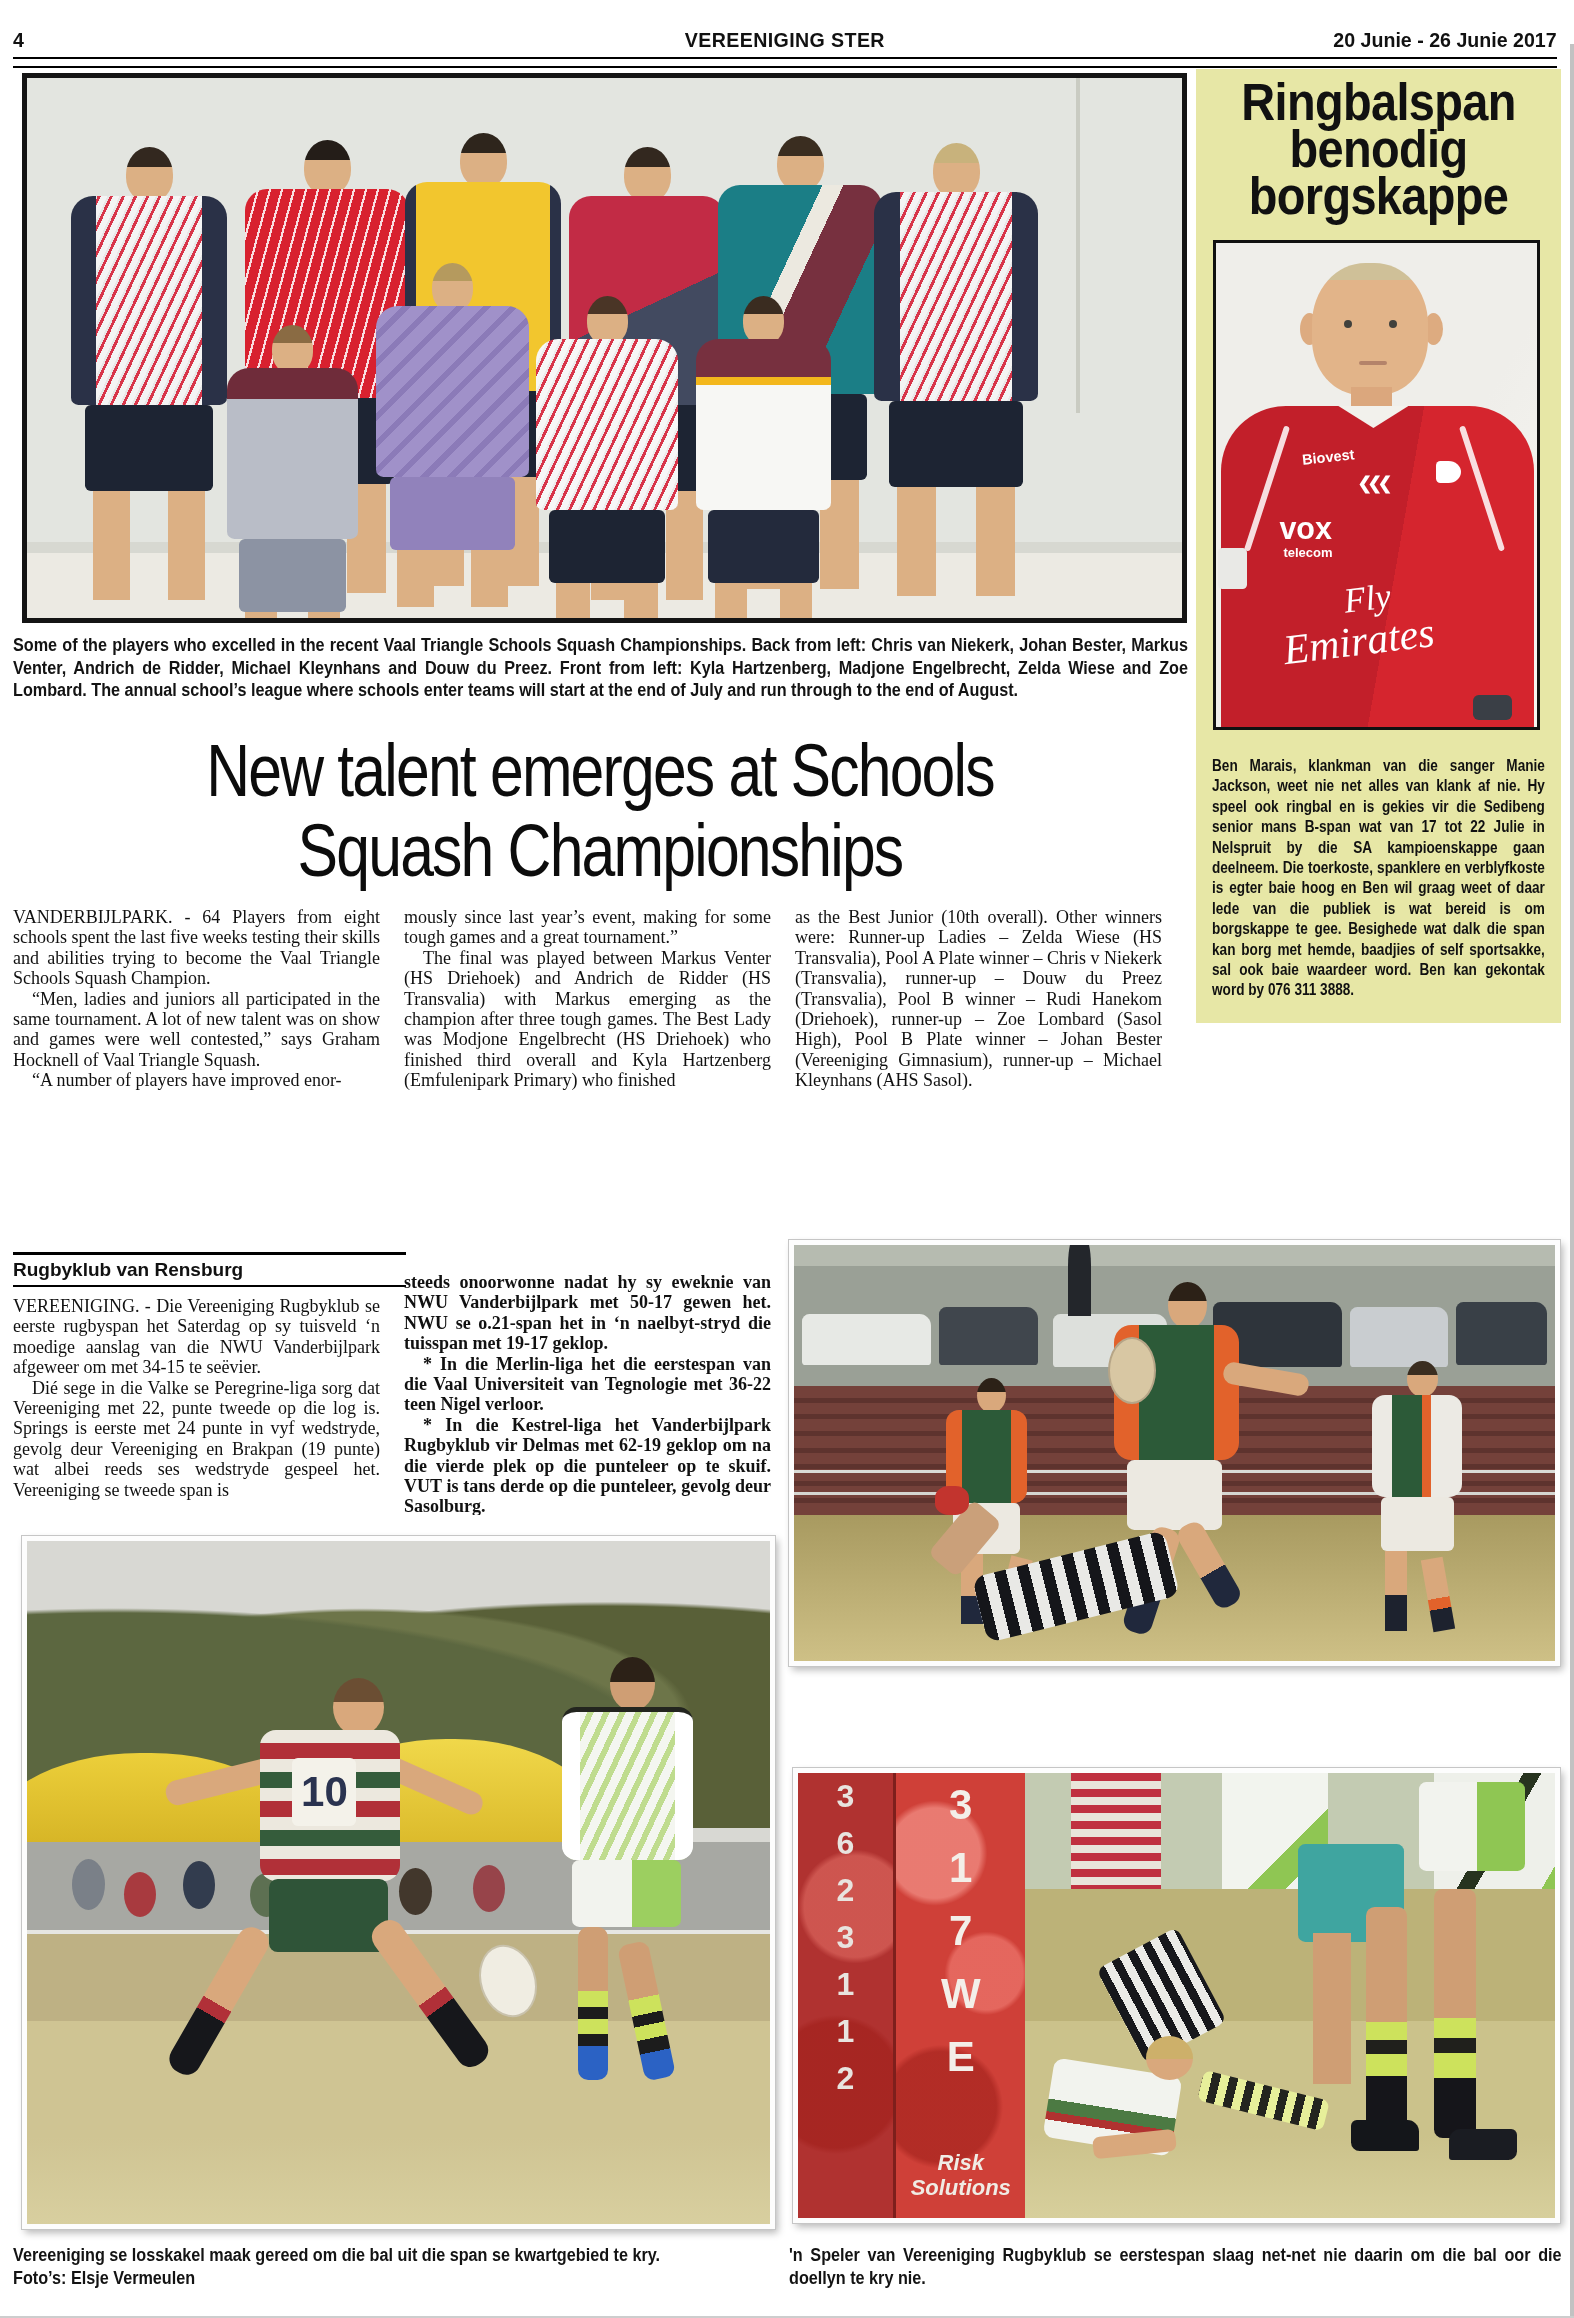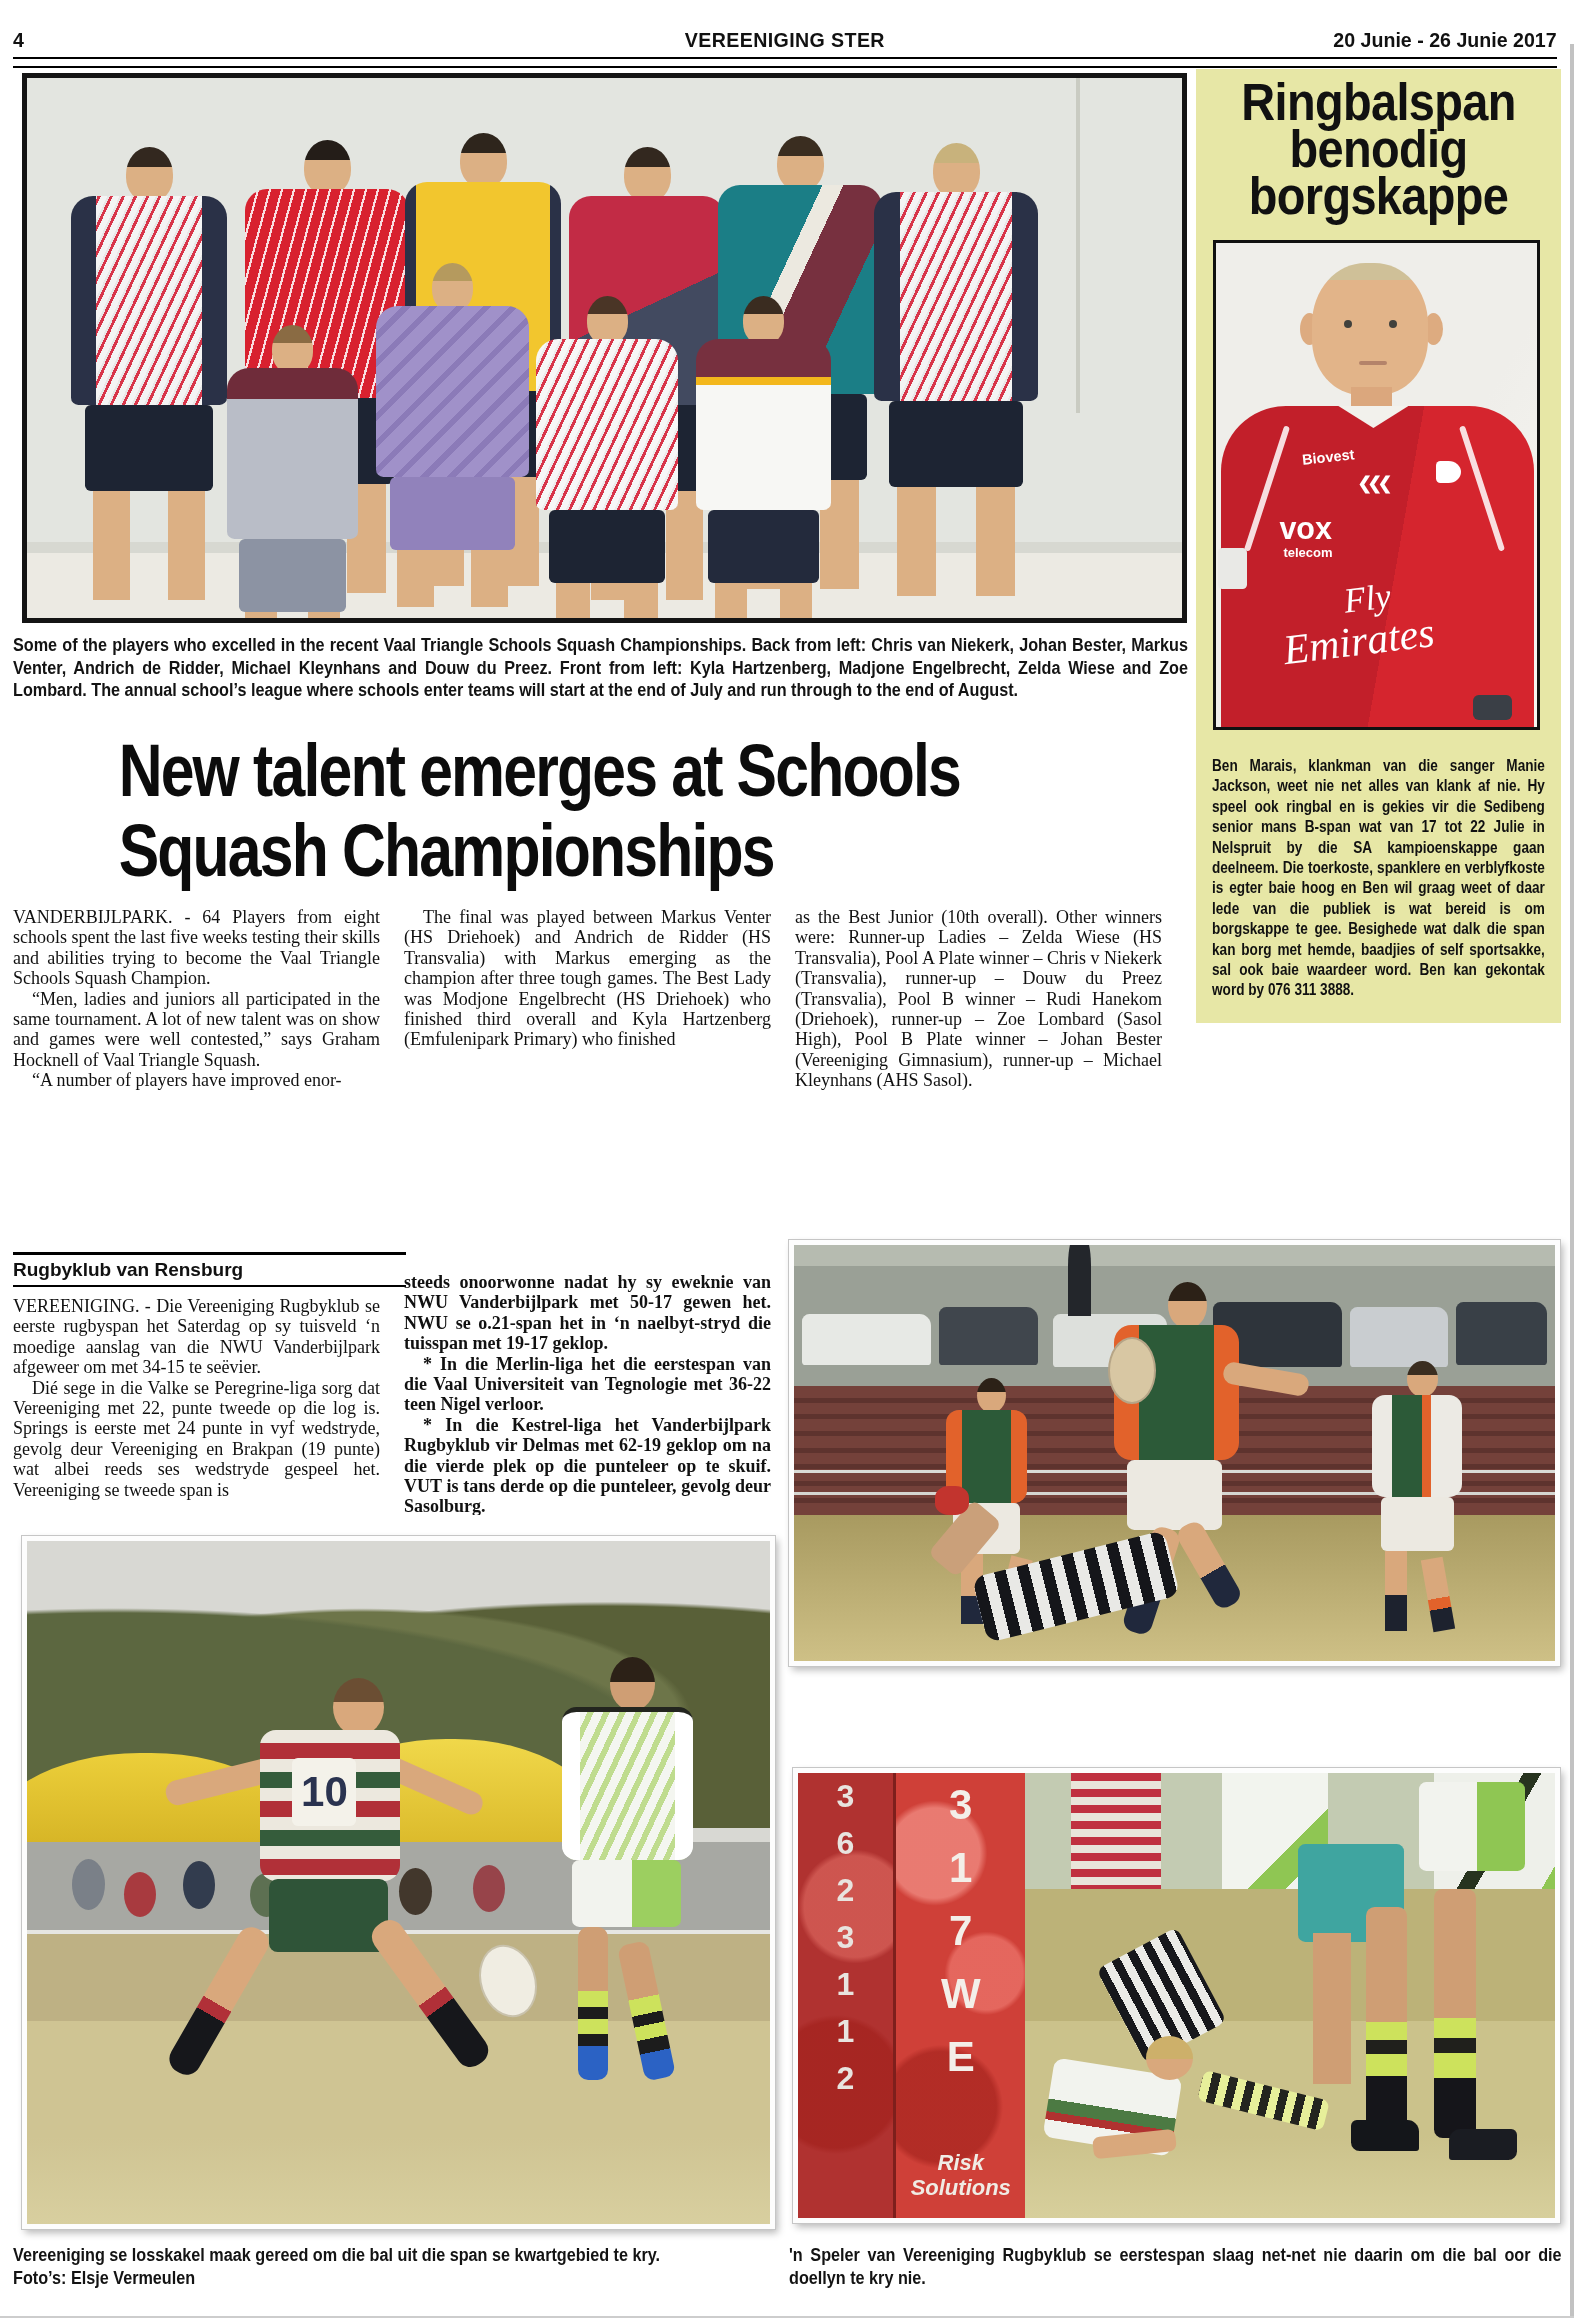--- a/index.html
+++ b/index.html
@@ -9,21 +9,21 @@
   .mast .pn{position:absolute;left:0;top:0;}
   .mast .mh{position:absolute;left:0;right:0;text-align:center;letter-spacing:0.4px;}
   .mast .dt{position:absolute;right:0;top:0;}
   .rule2{position:absolute;left:13px;right:17.4px;top:57px;height:6.5px;border-top:2.2px solid #000;border-bottom:2.9px solid #000;}
   
   .blackframe{position:absolute;border:5.1px solid #141414;overflow:hidden;background:#e7e8e3;}
   .whiteframe{position:absolute;border:5.8px solid #fdfdfd;outline:0.7px solid #c6c6c6;box-shadow:2.9px 3.6px 7.3px rgba(0,0,0,.28);overflow:hidden;background:#cfc6a0;}
   
   .cap{position:absolute;font-weight:bold;font-size:18px;line-height:22.5px;text-align:justify;color:#131313;}
   .capcond{transform:scaleX(.9);transform-origin:0 0;width:111.2%;}
-  .headline{position:absolute;font-weight:bold;color:#0c0c0c;}
+  .headline{position:absolute;text-align:center;font-weight:normal;color:#0c0c0c;}
   .headcond{transform:scaleX(.82);transform-origin:center top;}
   .sq-head{font-size:74px;line-height:80px;letter-spacing:-2.2px;}
   .banner{position:absolute;left:13px;top:1139px;width:1548px;height:102px;background:#000;display:flex;align-items:center;justify-content:center;overflow:hidden;}
   .banner .bt{white-space:nowrap;color:#fff;font-weight:bold;font-size:109px;letter-spacing:-3.6px;transform:scaleX(.73);}
   .serifcol{position:absolute;font-family:"Liberation Serif",serif;font-size:18px;line-height:20.4px;text-align:justify;overflow:hidden;}
   .serifcol p{margin:0;}
   .serifcol p.ind{text-indent:19px;}
   .byline{position:absolute;left:13px;top:1252px;width:393px;border-top:3.6px solid #000;border-bottom:2.2px solid #000;}
   .byline .bn{font-weight:bold;font-size:19px;padding:3.6px 0 4.4px;}
   .sidebar{position:absolute;left:1196px;top:69px;width:365px;height:954px;background:#e7e7a6;}
@@ -186,20 +186,21 @@
       <div>Squash Championships</div>
     </div>
   </div>
 
   <div class="serifcol" style="left:13px;top:907px;width:367px;height:227px;">
     <p>VANDERBIJLPARK. - 64 Players from eight schools spent the last five weeks testing their skills and abilities trying to become the Vaal Triangle Schools Squash Champion.</p>
     <p class="ind">“Men, ladies and juniors all participated in the same tournament. A lot of new talent was on show and games were well contested,” says Graham Hocknell of Vaal Triangle Squash.</p>
     <p class="ind">“A number of players have improved enor-</p>
   </div>
   <div class="serifcol" style="left:404px;top:907px;width:367px;height:227px;">
+    <p>mously since last year’s event, making for some tough games and a great tournament.”</p>
     <p class="ind">The final was played between Markus Venter (HS Driehoek) and Andrich de Ridder (HS Transvalia) with Markus emerging as the champion after three tough games. The Best Lady was Modjone Engelbrecht (HS Driehoek) who finished third overall and Kyla Hartzenberg (Emfulenipark Primary) who finished</p>
   </div>
   <div class="serifcol" style="left:795px;top:907px;width:367px;height:227px;">
     <p>as the Best Junior (10th overall). Other winners were:  Runner-up Ladies – Zelda Wiese (HS Transvalia), Pool A Plate winner – Chris v Niekerk (Transvalia), runner-up – Douw du Preez (Transvalia), Pool B winner – Rudi Hanekom (Driehoek), runner-up – Zoe Lombard (Sasol High), Pool B Plate winner – Johan Bester (Vereeniging Gimnasium), runner-up – Michael Kleynhans (AHS Sasol).</p>
   </div>
 
 
   <div class="byline">
     <div class="bn">Rugbyklub van Rensburg</div>
   </div>

